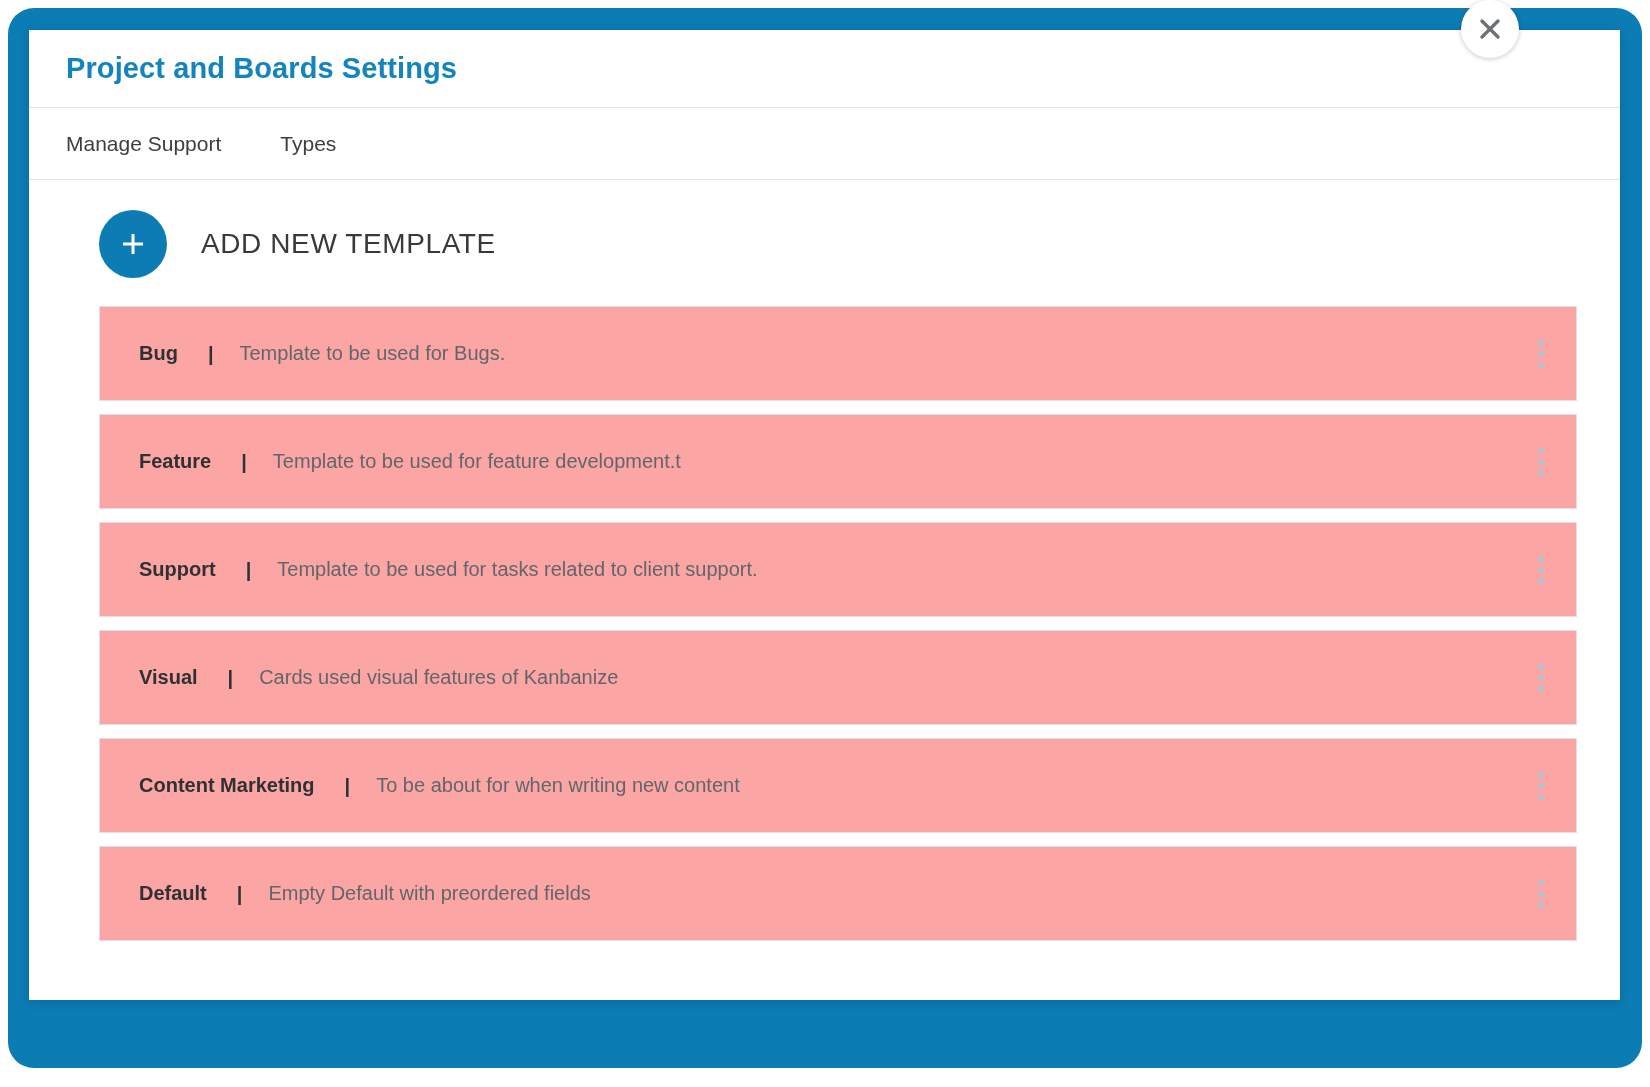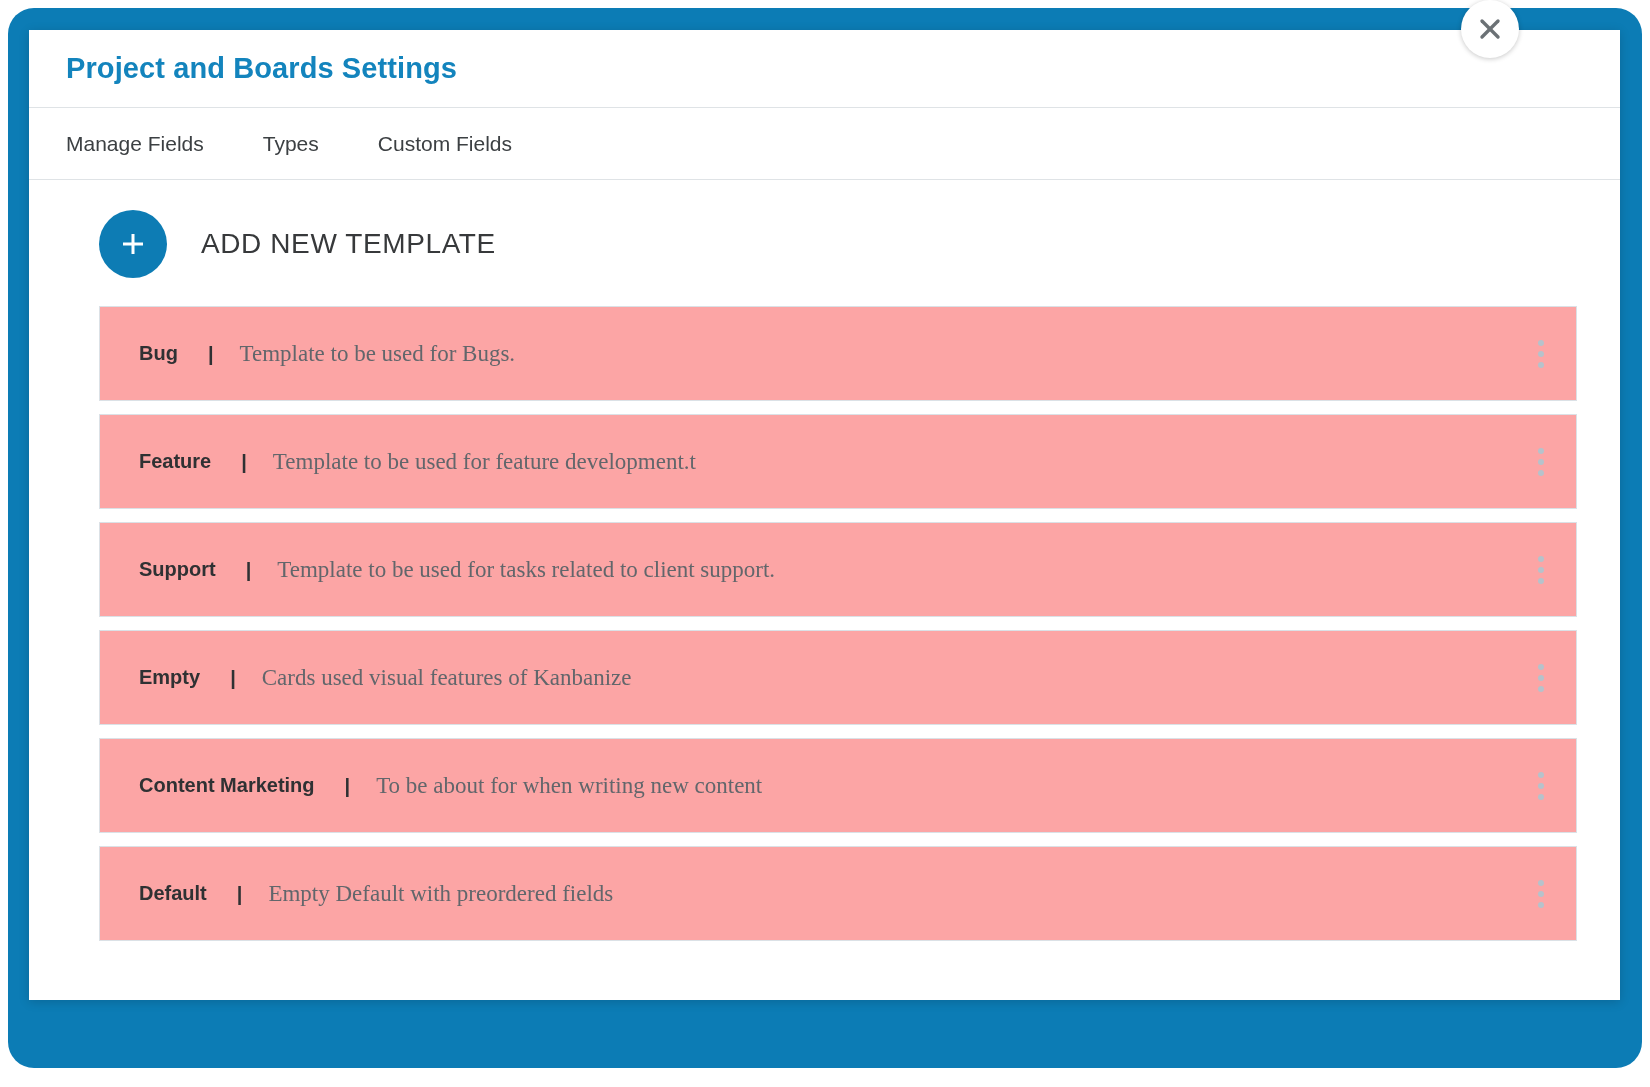--- a/index.html
+++ b/index.html
@@ -147,24 +147,23 @@
     white-space: nowrap;
   }
   .card-sep {
     margin: 0 26px 0 30px;
     color: #2f3133;
     font-size: 20px;
     line-height: 1;
     font-weight: 600;
   }
   .card-desc {
-    font-size: 23px;
+    font-size: 20px;
     color: #62666b;
     white-space: nowrap;
-    font-family: Liberation Serif, serif;
   }
   .kebab {
     position: absolute;
     right: 22px;
     top: 50%;
     transform: translateY(-50%);
     width: 26px;
     height: 34px;
     display: flex;
     flex-direction: column;
@@ -207,27 +206,24 @@
   <div class="backdrop"></div>
 
   <div class="dialog">
 
     <div class="dialog-header">
       <div class="dialog-title">Project and Boards Settings</div>
     </div>
 
     <div class="tabbar">
       <div class="tab">
-        <span>Manage Fields</span>
+        <span>Manage Support</span>
       </div>
       <div class="tab">
         <span>Types</span>
-      </div>
-      <div class="tab">
-        <span>Custom Fields</span>
       </div>
     </div>
 
     <div class="dialog-body">
 
       <div class="add-row">
         <div class="add-circle">
           <svg width="30" height="30" viewBox="0 0 30 30" aria-hidden="true">
             <rect x="13.5" y="5" width="3" height="20" fill="#ffffff"></rect>
             <rect x="5" y="13.5" width="20" height="3" fill="#ffffff"></rect>
@@ -265,21 +261,21 @@
           <span class="card-sep">|</span>
           <span class="card-desc">Template to be used for tasks related to client support.</span>
           <span class="kebab">
               <span></span>
               <span></span>
               <span></span>
             </span>
         </div>
 
         <div class="card">
-          <span class="card-name">Empty</span>
+          <span class="card-name">Visual</span>
           <span class="card-sep">|</span>
           <span class="card-desc">Cards used visual features of Kanbanize</span>
           <span class="kebab">
               <span></span>
               <span></span>
               <span></span>
             </span>
         </div>
 
         <div class="card">

